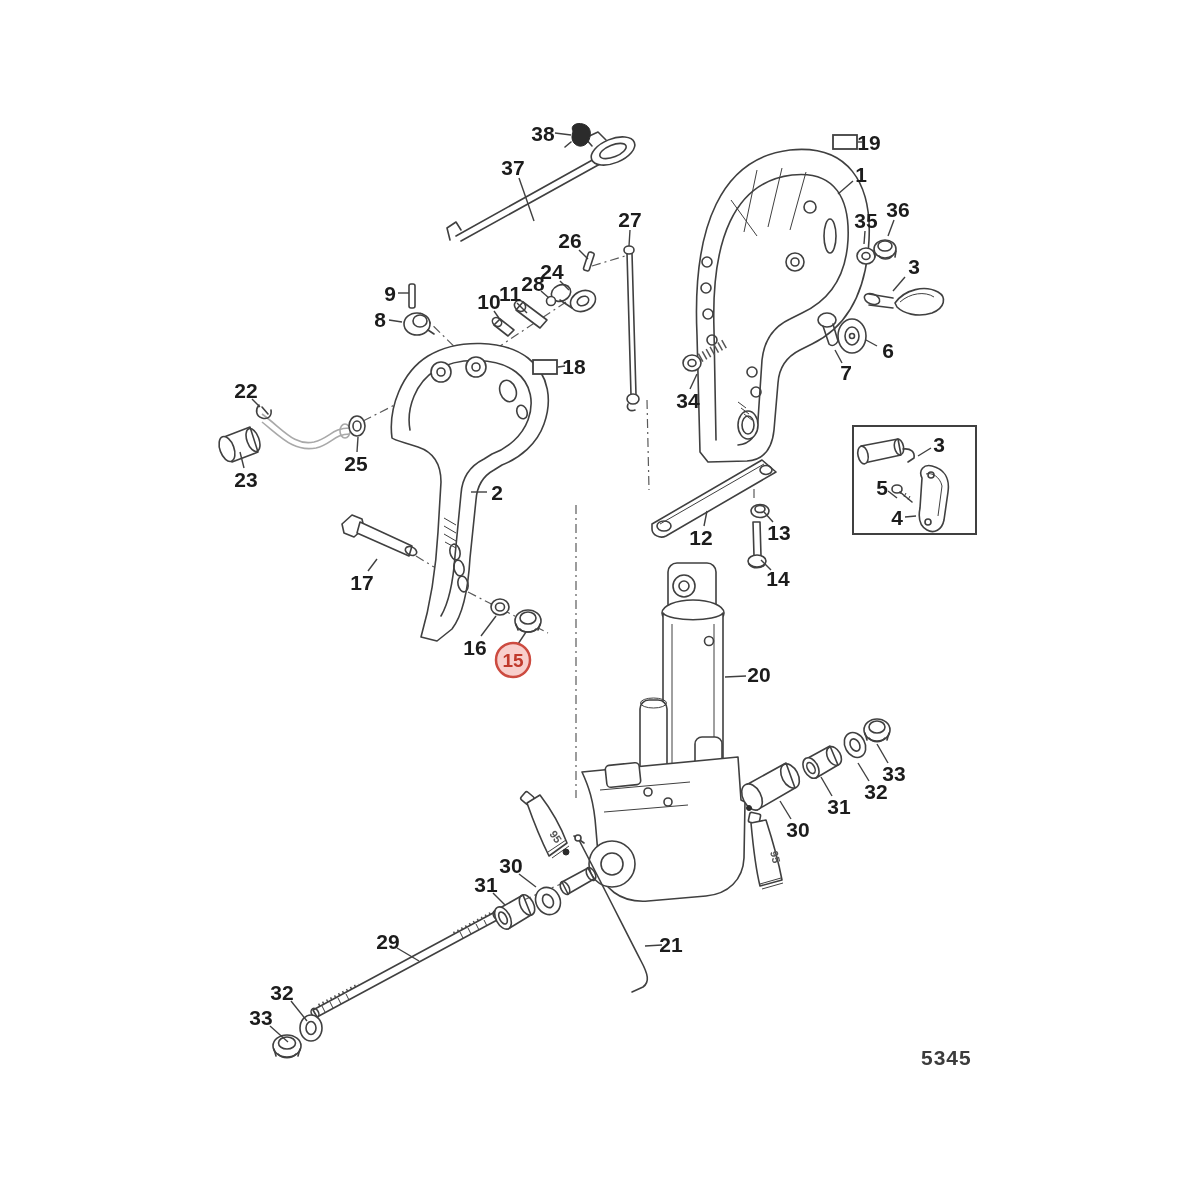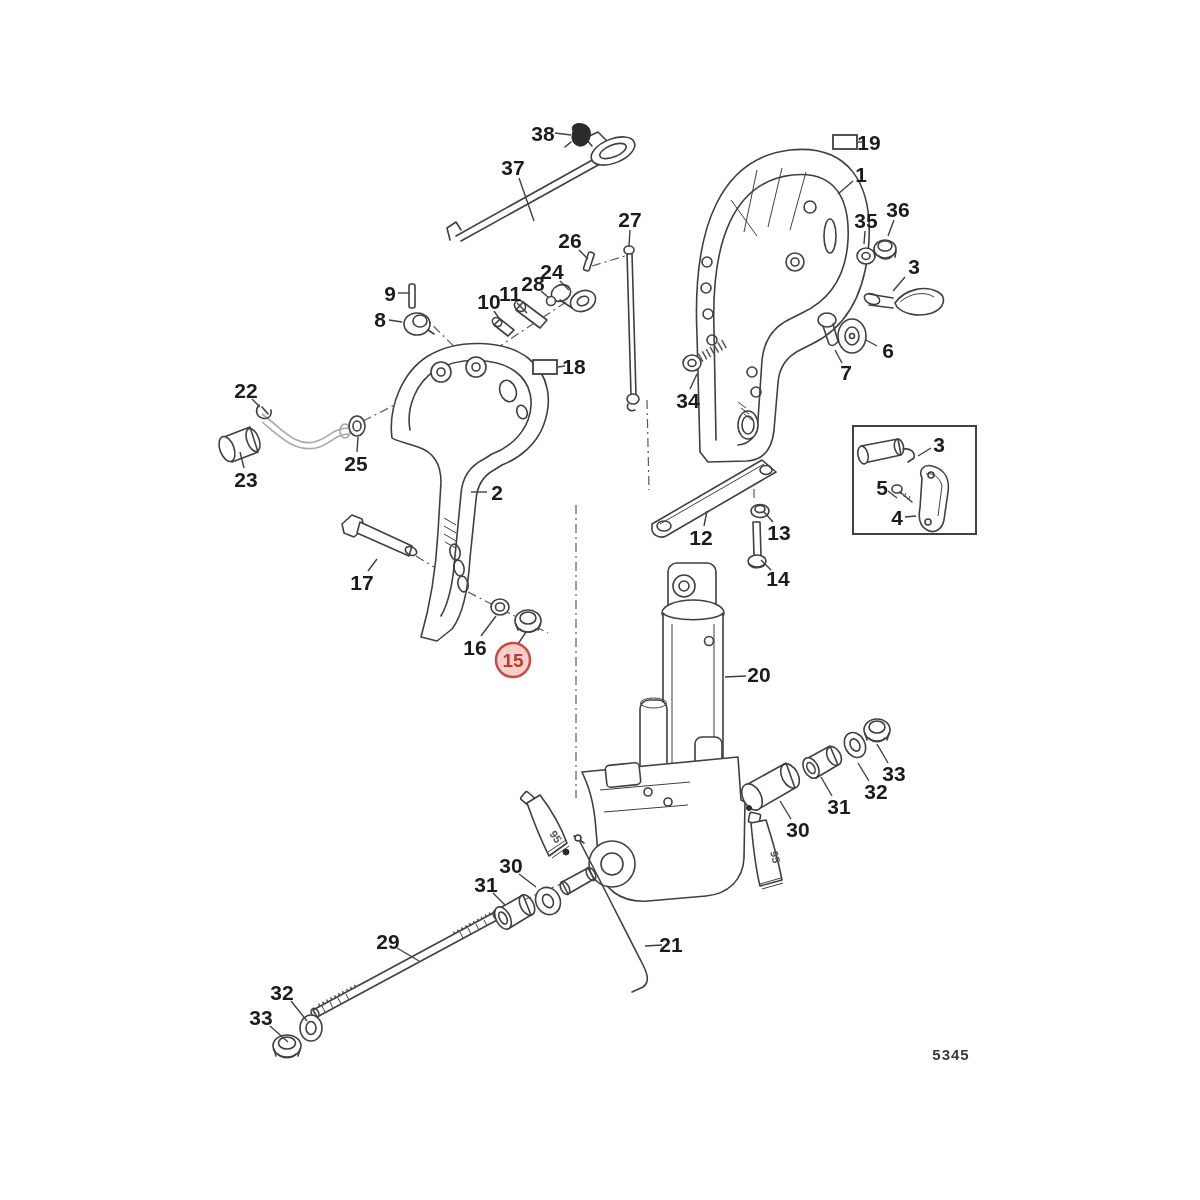--- a/index.html
+++ b/index.html
@@ -6,22 +6,22 @@
   .stage{position:relative;width:1200px;height:1200px;background:#ffffff;overflow:hidden;
          font-family:"Liberation Sans",sans-serif;}
   svg{position:absolute;left:0;top:0;}
   .ln{fill:none;stroke:#404040;stroke-width:1.6;stroke-linecap:round;stroke-linejoin:round;}
   .fw{fill:#ffffff;stroke:#404040;stroke-width:1.6;stroke-linejoin:round;}
   .thin{fill:none;stroke:#404040;stroke-width:1;}
   .gray{fill:none;stroke:#a9a9a9;stroke-width:1.6;}
   .dash{fill:none;stroke:#5a5a5a;stroke-width:1.2;stroke-dasharray:9 4 2 4;}
   .thread{fill:none;stroke:#555;stroke-width:9;stroke-dasharray:1.5 3;}
   .blk{fill:#2b2b2b;stroke:#2b2b2b;}
-  .drawing-number{position:absolute;left:921px;top:1046px;width:60px;text-align:center;
-         font-size:15px;font-weight:bold;color:#3c3c3c;letter-spacing:1px;}
+  .drawing-number{position:absolute;left:921px;top:1046px;width:60px;text-align:left;
+         font-size:21px;font-weight:bold;color:#3c3c3c;letter-spacing:1px;}
 </style>
 </head>
 <body>
 
 <div class="stage">
 <svg id="diagram" width="1200" height="1200" viewBox="0 0 1200 1200">
 
   <g>
     <line class="dash" x1="420" y1="313" x2="468" y2="360"></line>
     <line class="dash" x1="566" y1="302" x2="470" y2="366"></line>

